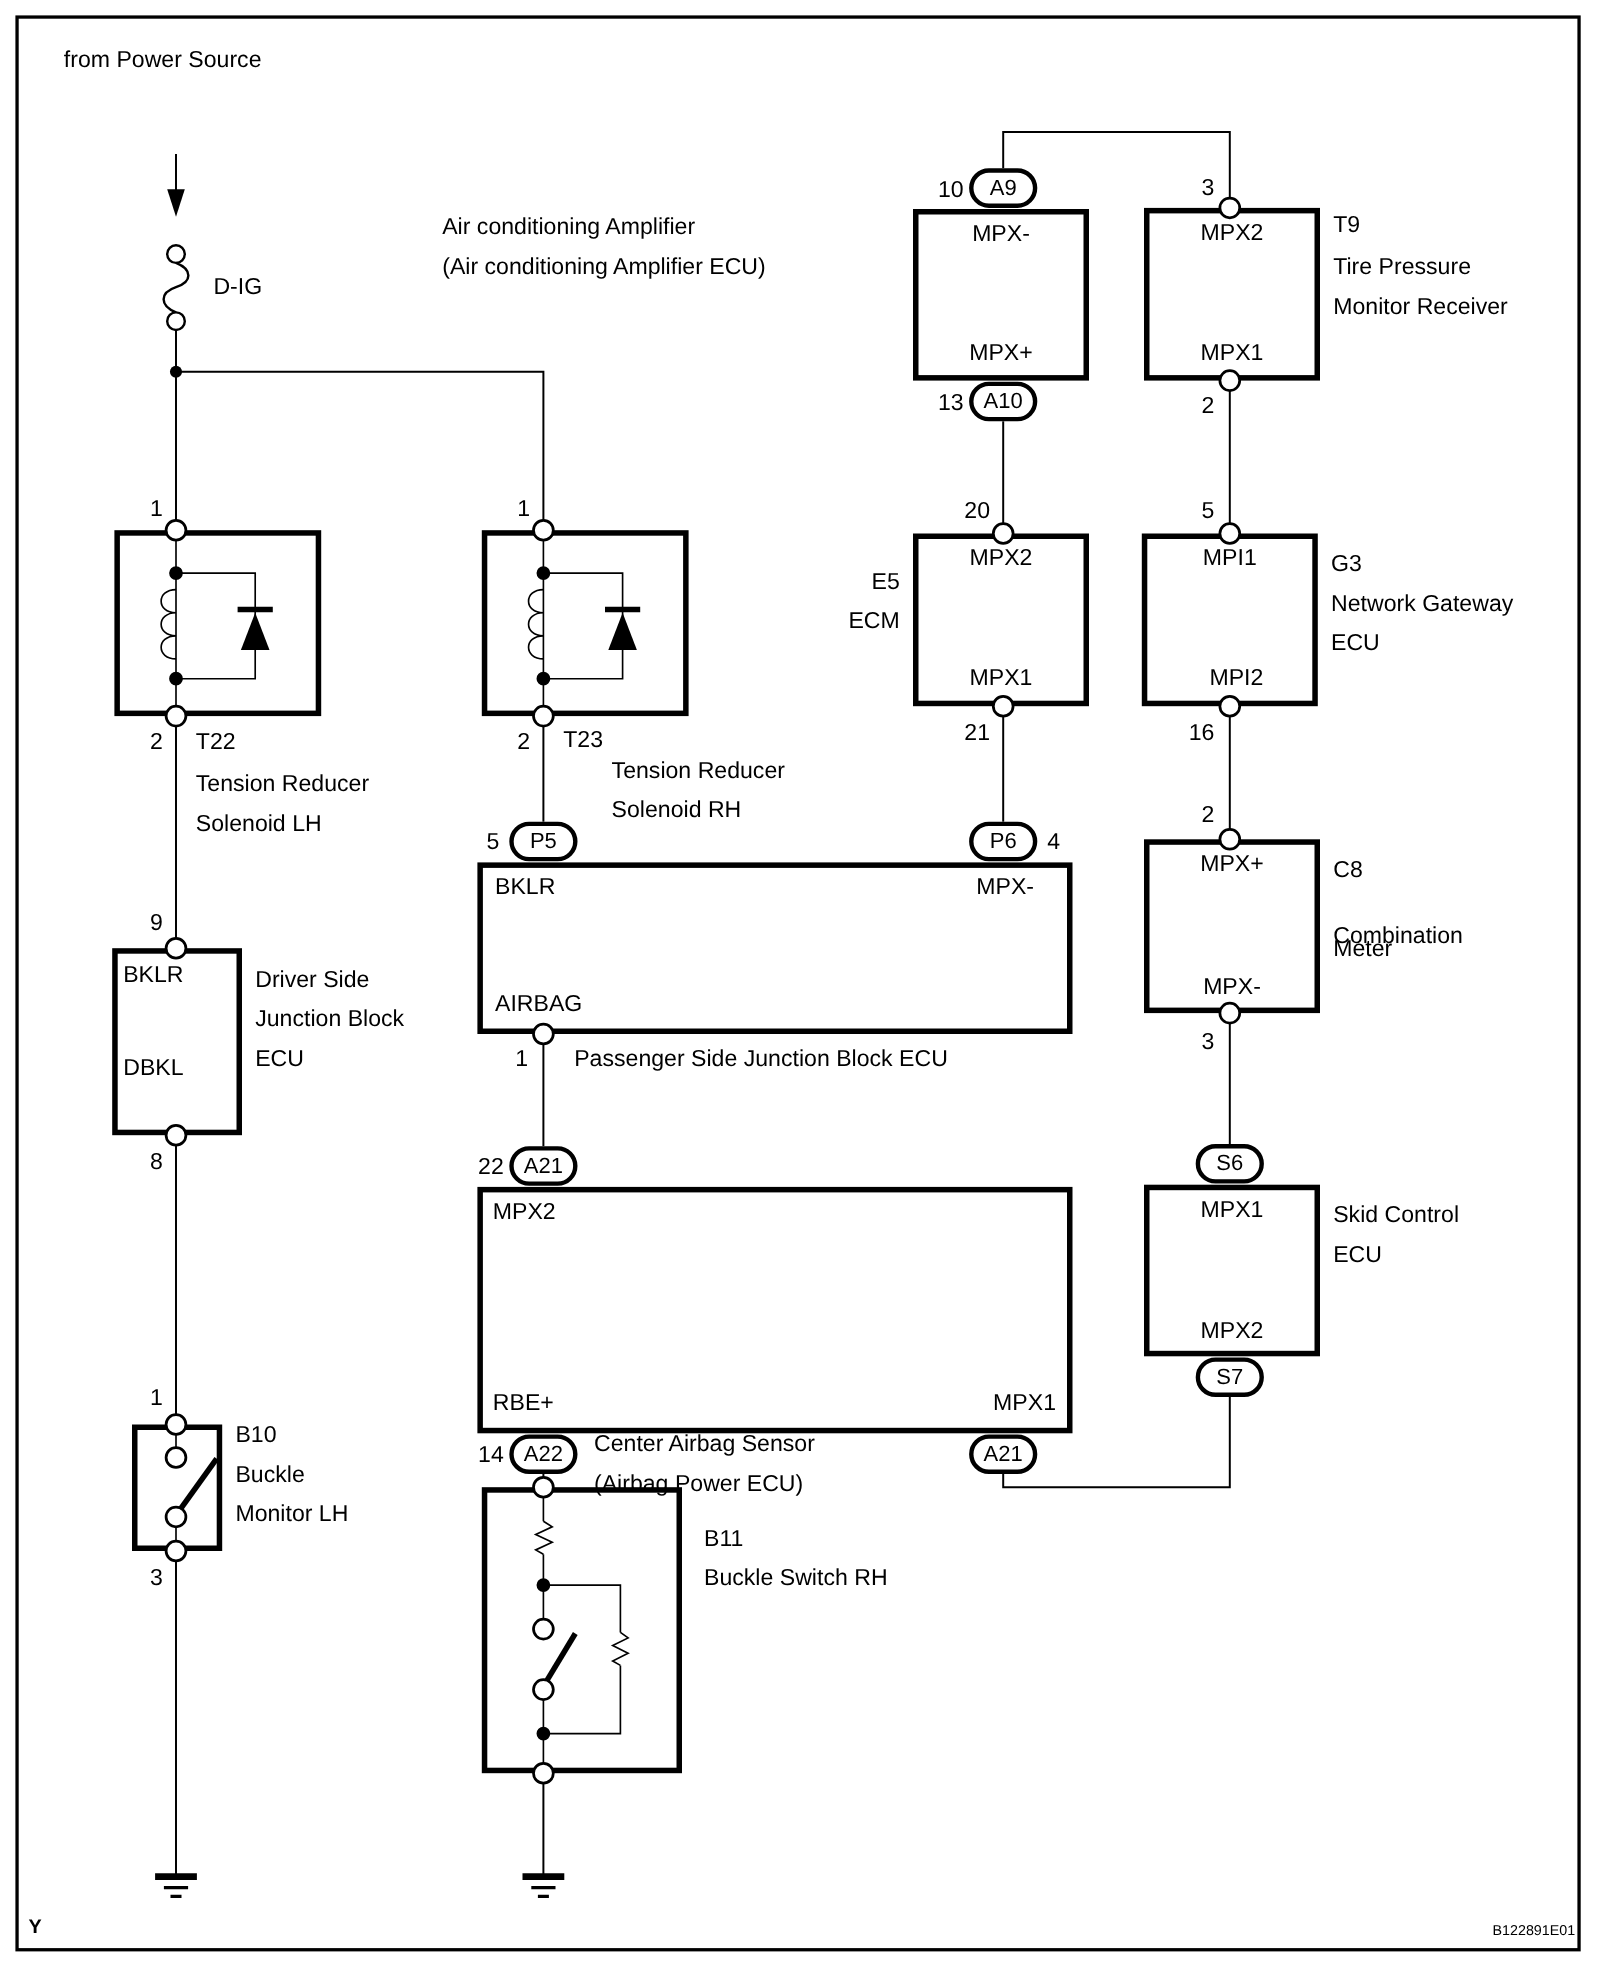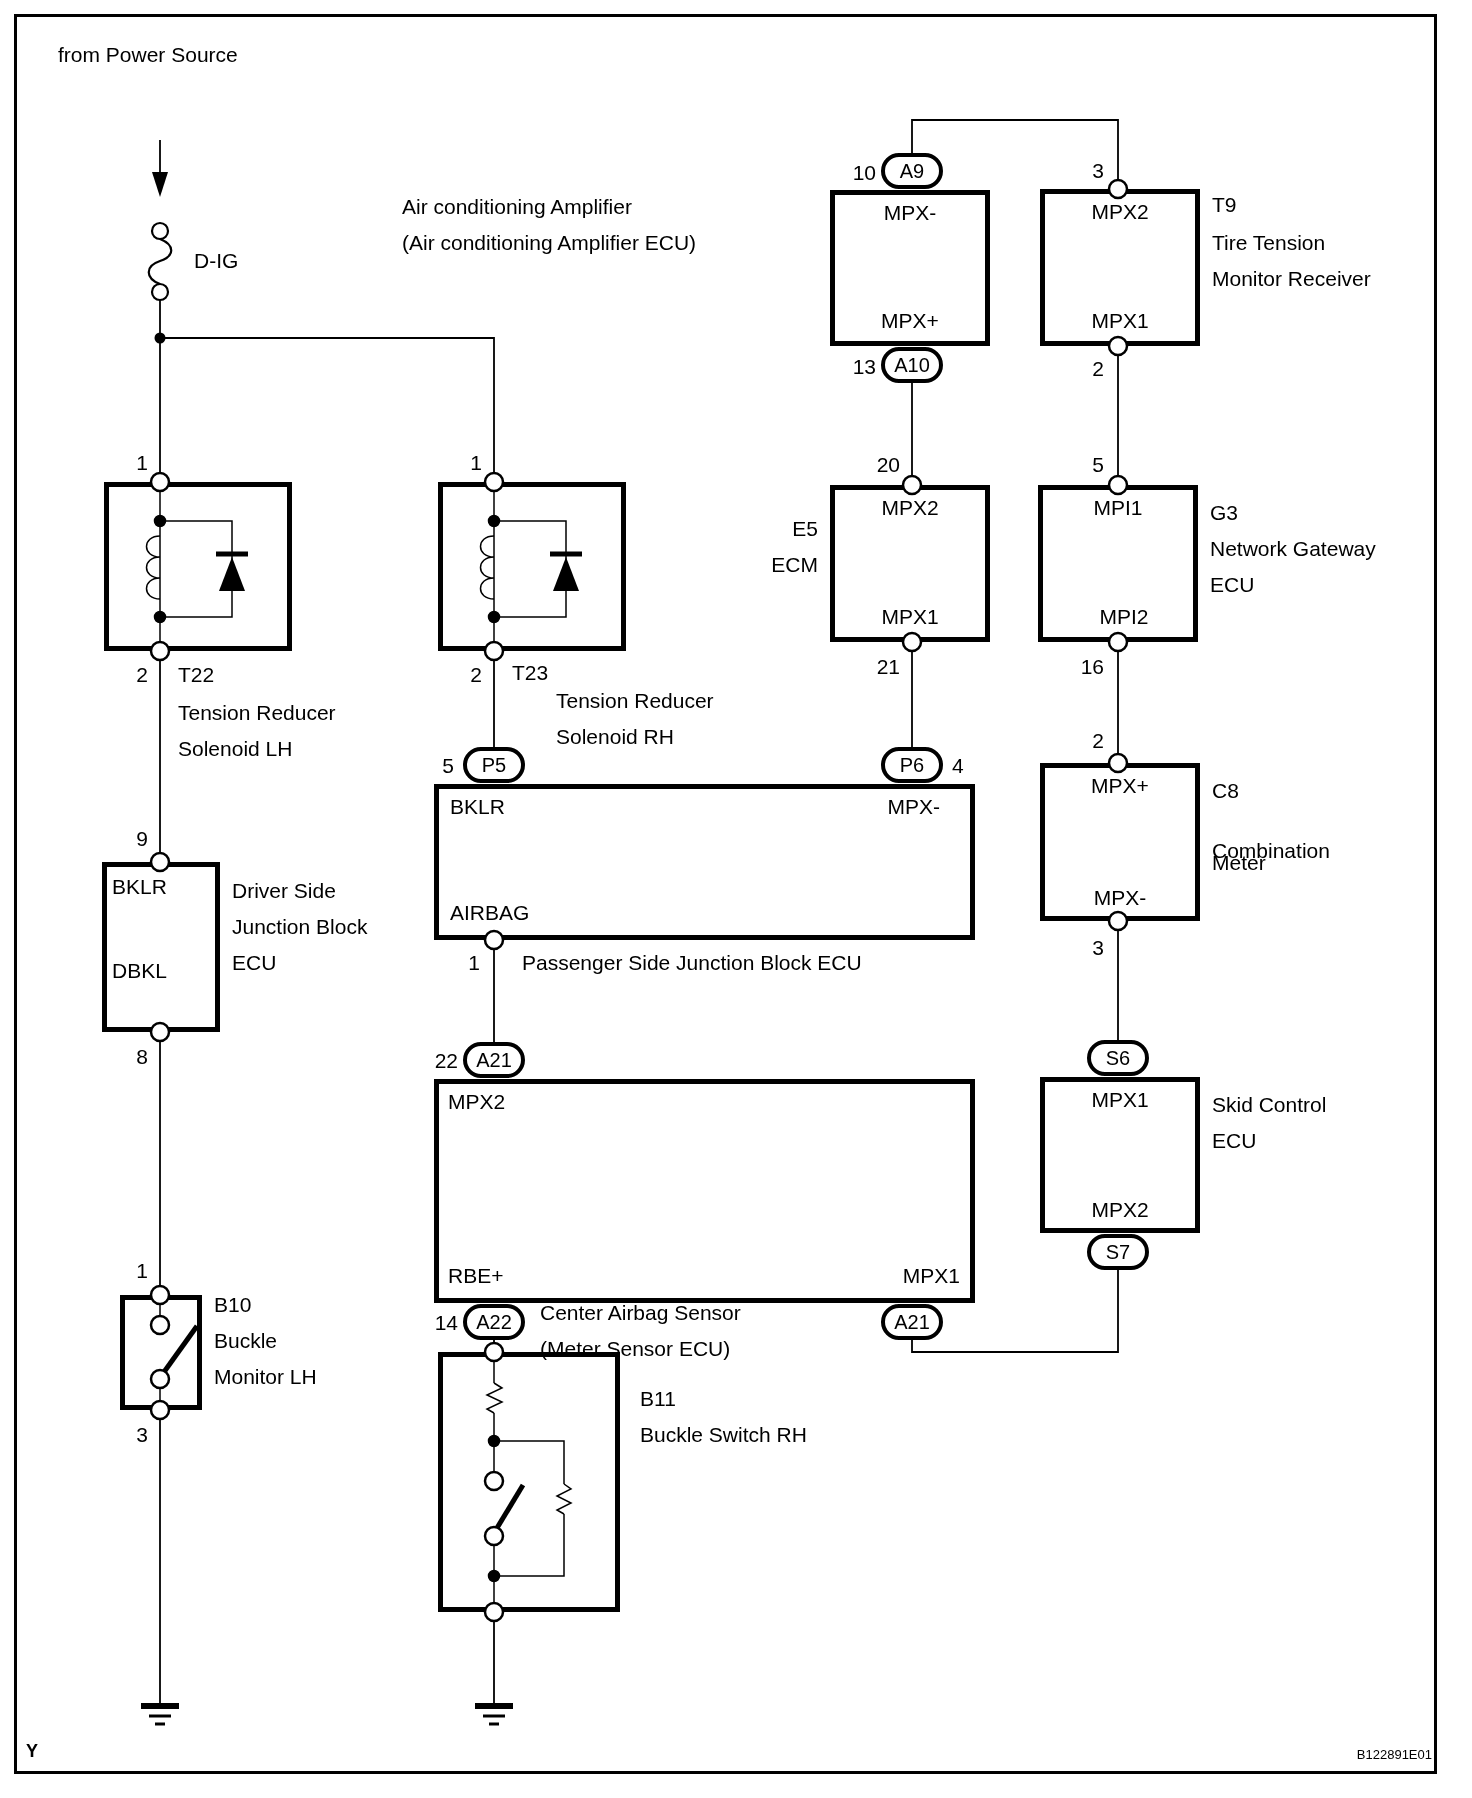--- a/index.html
+++ b/index.html
@@ -184,21 +184,21 @@
   <div class="lbl r" style="left:836px;top:160px;width:40px">10</div>
   <div class="lbl c" style="left:830px;top:200px;width:160px">MPX-</div>
   <div class="lbl c" style="left:830px;top:308px;width:160px">MPX+</div>
   <div class="lbl r" style="left:836px;top:354px;width:40px">13</div>
 
   <div class="lbl r" style="left:1064px;top:158px;width:40px">3</div>
   <div class="lbl c" style="left:1040px;top:199px;width:160px">MPX2</div>
   <div class="lbl c" style="left:1040px;top:308px;width:160px">MPX1</div>
   <div class="lbl r" style="left:1064px;top:356px;width:40px">2</div>
   <div class="lbl" style="left:1212px;top:192px">T9</div>
-  <div class="lbl" style="left:1212px;top:230px">Tire Tension</div>
+  <div class="lbl" style="left:1212px;top:230px">Tire Pressure</div>
   <div class="lbl" style="left:1212px;top:266px">Monitor Receiver</div>
 
   <div class="lbl r" style="left:852px;top:452px;width:48px">20</div>
   <div class="lbl c" style="left:830px;top:495px;width:160px">MPX2</div>
   <div class="lbl c" style="left:830px;top:604px;width:160px">MPX1</div>
   <div class="lbl r" style="left:852px;top:654px;width:48px">21</div>
   <div class="lbl r" style="left:740px;top:516px;width:78px">E5</div>
   <div class="lbl r" style="left:740px;top:552px;width:78px">ECM</div>
 
   <div class="lbl r" style="left:1064px;top:452px;width:40px">5</div>
@@ -244,21 +244,21 @@
   <div class="lbl" style="left:1212px;top:778px">C8</div>
   <div class="lbl" style="left:1212px;top:838px">Combination</div>
   <div class="lbl" style="left:1212px;top:850px">Meter</div>
 
   <div class="lbl r" style="left:414px;top:1048px;width:44px">22</div>
   <div class="lbl" style="left:448px;top:1089px">MPX2</div>
   <div class="lbl" style="left:448px;top:1263px">RBE+</div>
   <div class="lbl r" style="left:820px;top:1263px;width:140px">MPX1</div>
   <div class="lbl r" style="left:414px;top:1310px;width:44px">14</div>
   <div class="lbl" style="left:540px;top:1300px">Center Airbag Sensor</div>
-  <div class="lbl" style="left:540px;top:1336px">(Meter Sensor ECU)</div>
+  <div class="lbl" style="left:540px;top:1336px">(Airbag Power ECU)</div>
 
   <div class="lbl c" style="left:1040px;top:1087px;width:160px">MPX1</div>
   <div class="lbl c" style="left:1040px;top:1197px;width:160px">MPX2</div>
   <div class="lbl" style="left:1212px;top:1092px">Skid Control</div>
   <div class="lbl" style="left:1212px;top:1128px">ECU</div>
 
   <div class="lbl r" style="left:116px;top:1258px;width:32px">1</div>
   <div class="lbl r" style="left:116px;top:1422px;width:32px">3</div>
   <div class="lbl" style="left:214px;top:1292px">B10</div>
   <div class="lbl" style="left:214px;top:1328px">Buckle</div>

